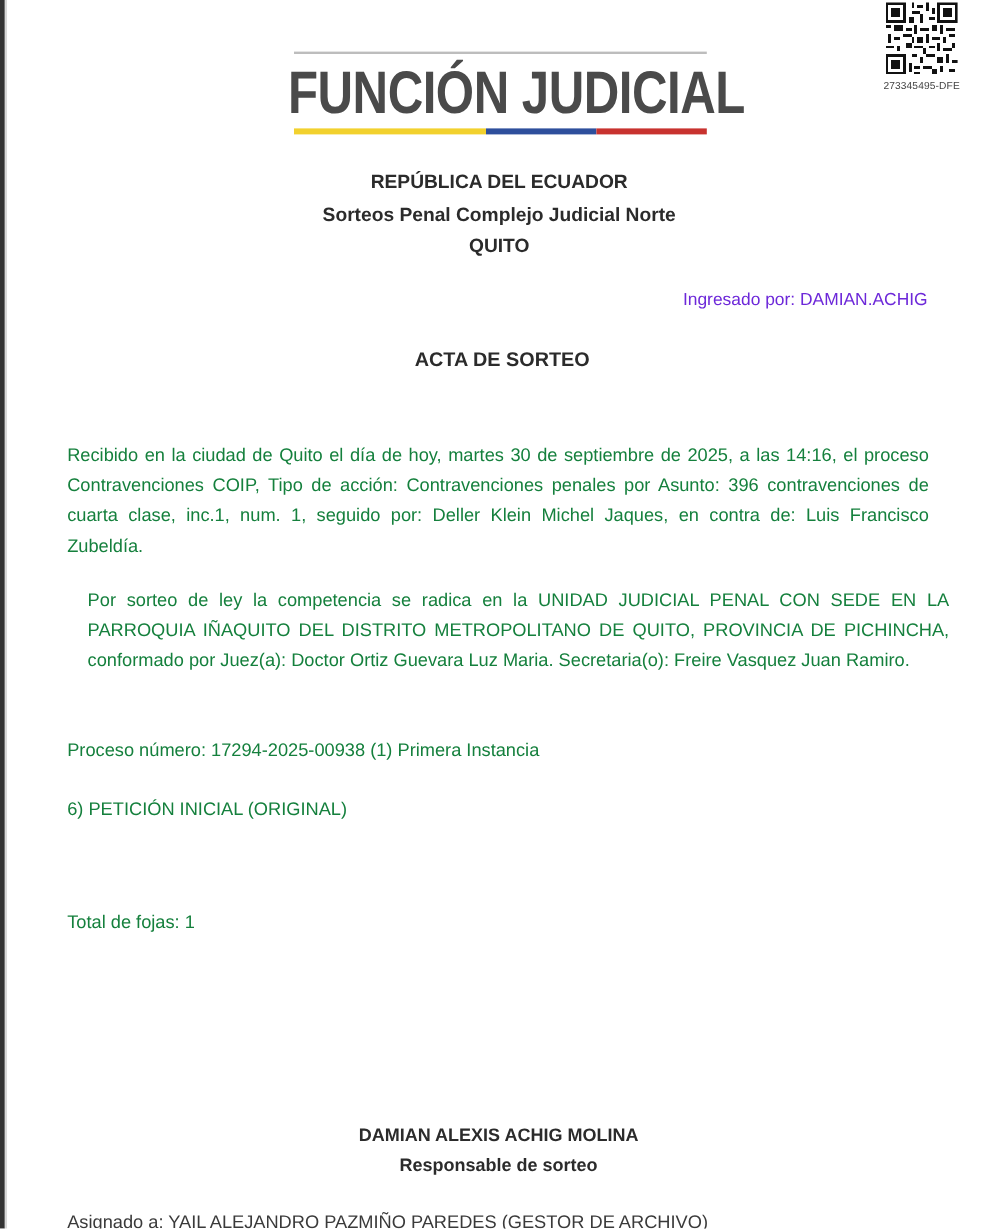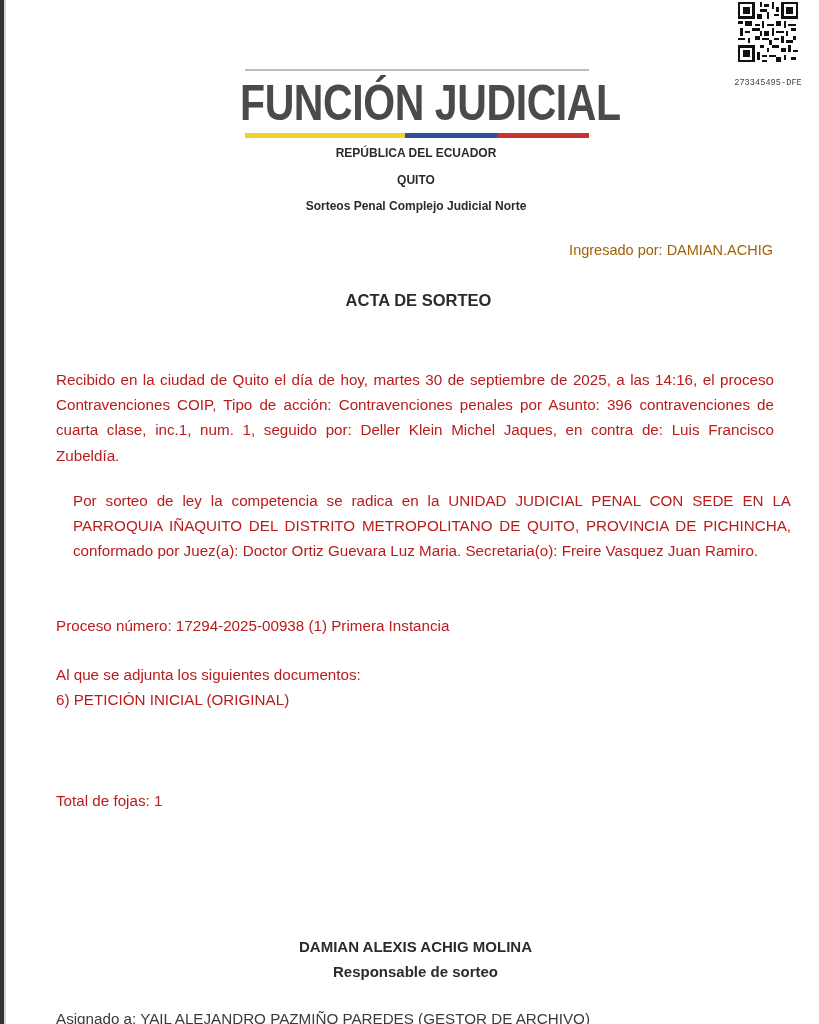--- a/index.html
+++ b/index.html
@@ -28,27 +28,27 @@
 
     
     .qr-wrap {
       position: absolute; left: 722px; top: 2px; width: 80px;
       text-align: center;
     }
     .qr {
       width: 60px; height: 60px; margin: 0 auto; display: block;
     }
     .qr-code-text {
-      font-family: Liberation Mono, monospace;
-      font-size: 8.5px; color: #444; margin-top: 16px; letter-spacing: 0.1px;
+      font-family: Liberation Sans, sans-serif;
+      font-size: 8.5px; color: #444; margin-top: 4px; letter-spacing: 0.1px;
     }
 
     
     .logo {
-      position: absolute; left: 234px; top: 69px; width: 354px;
+      position: absolute; left: 234px; top: 43px; width: 354px;
     }
     .logo-topline {
       height: 2px; background: #bdbdbd; width: 344px; margin-left: 5px;
     }
     .logo-text {
       font-family: "Liberation Sans", sans-serif;
       font-weight: bold;
       font-size: 50px;
       color: #4a4a4a;
       letter-spacing: -0.5px;
@@ -61,44 +61,44 @@
     }
     .logo-stripe {
       display: flex; height: 5px; width: 344px; margin-left: 5px; margin-top: 2px;
     }
     .logo-stripe .yellow { background: #f2d12e; width: 160px; }
     .logo-stripe .blue { background: #2e4f9c; width: 92px; }
     .logo-stripe .red { background: #c8322f; width: 92px; }
 
     .header-lines {
       position: absolute; left: 150px; top: 140px; width: 520px;
-      text-align: center; font-weight: bold; font-size: 12px; color: #2b2b2b;
+      text-align: center; font-weight: bold; font-size: 16px; color: #2b2b2b;
       line-height: 26.5px;
     }
 
     .entered-by {
       position: absolute; right: 46px; top: 242px;
-      font-size: 14.5px; color: #a16207; margin-left: 19px;
+      font-size: 14.5px; color: #6d28d9; margin-left: 19px;
     }
 
     .doc-title {
       position: absolute; left: 0; width: 825px; top: 291px;
       text-align: center; font-weight: bold; font-size: 16.5px; color: #2b2b2b;
     }
 
     .body-text {
       position: absolute; left: 50px; width: 718px;
-      font-size: 15.2px; line-height: 25.2px; color: #b91c1c;
+      font-size: 15.2px; line-height: 25.2px; color: #15803d;
       text-align: justify;
     }
     .p1 { top: 367px; }
     .p2 { top: 488px; margin-left: 17px; }
     .p3 { top: 613px; }
     .p4 { top: 662px; }
-    .p5 { top: 788px; }
+    .p5 { top: 756px; }
     .list-line { display: block; text-align: left; }
 
     .signature {
       position: absolute; left: 0; width: 819px; top: 934px;
       text-align: center; font-weight: bold; font-size: 15px; color: #2b2b2b;
       line-height: 25px;
     }
 
     .assigned {
       position: absolute; left: 50px; top: 1010px;
@@ -190,36 +190,35 @@
       <div class="logo-text">FUNCIÓN JUDICIAL</div>
       <div class="logo-stripe">
         <div class="yellow"></div>
         <div class="blue"></div>
         <div class="red"></div>
       </div>
     </div>
 
     <div class="header-lines">
       <div>REPÚBLICA DEL ECUADOR</div>
+      <div>Sorteos Penal Complejo Judicial Norte</div>
       <div>QUITO</div>
-      <div>Sorteos Penal Complejo Judicial Norte</div>
     </div>
 
     <div class="entered-by">Ingresado por: DAMIAN.ACHIG</div>
 
     <div class="doc-title">ACTA DE SORTEO</div>
 
     <div class="body-text p1">Recibido en la ciudad de Quito el día de hoy, martes 30 de septiembre de 2025, a las 14:16, el proceso Contravenciones COIP, Tipo de acción: Contravenciones penales por Asunto: 396 contravenciones de cuarta clase, inc.1, num. 1, seguido  por: Deller Klein Michel Jaques, en contra de: Luis Francisco Zubeldía.</div>
 
     <div class="body-text p2">Por sorteo de ley la competencia se radica en la UNIDAD JUDICIAL PENAL CON SEDE EN LA PARROQUIA IÑAQUITO DEL DISTRITO METROPOLITANO DE QUITO, PROVINCIA DE PICHINCHA, conformado por Juez(a): Doctor Ortiz Guevara Luz Maria. Secretaria(o): Freire Vasquez Juan Ramiro.</div>
 
     <div class="body-text p3">Proceso número: 17294-2025-00938 (1) Primera Instancia</div>
 
     <div class="body-text p4">
-      <span class="list-line">Al que se adjunta los siguientes documentos:</span>
       <span class="list-line">6) PETICIÓN INICIAL (ORIGINAL)</span>
     </div>
 
     <div class="body-text p5">Total de fojas: 1</div>
 
     <div class="signature">
       <div>DAMIAN ALEXIS ACHIG MOLINA</div>
       <div>Responsable de sorteo</div>
     </div>
 

